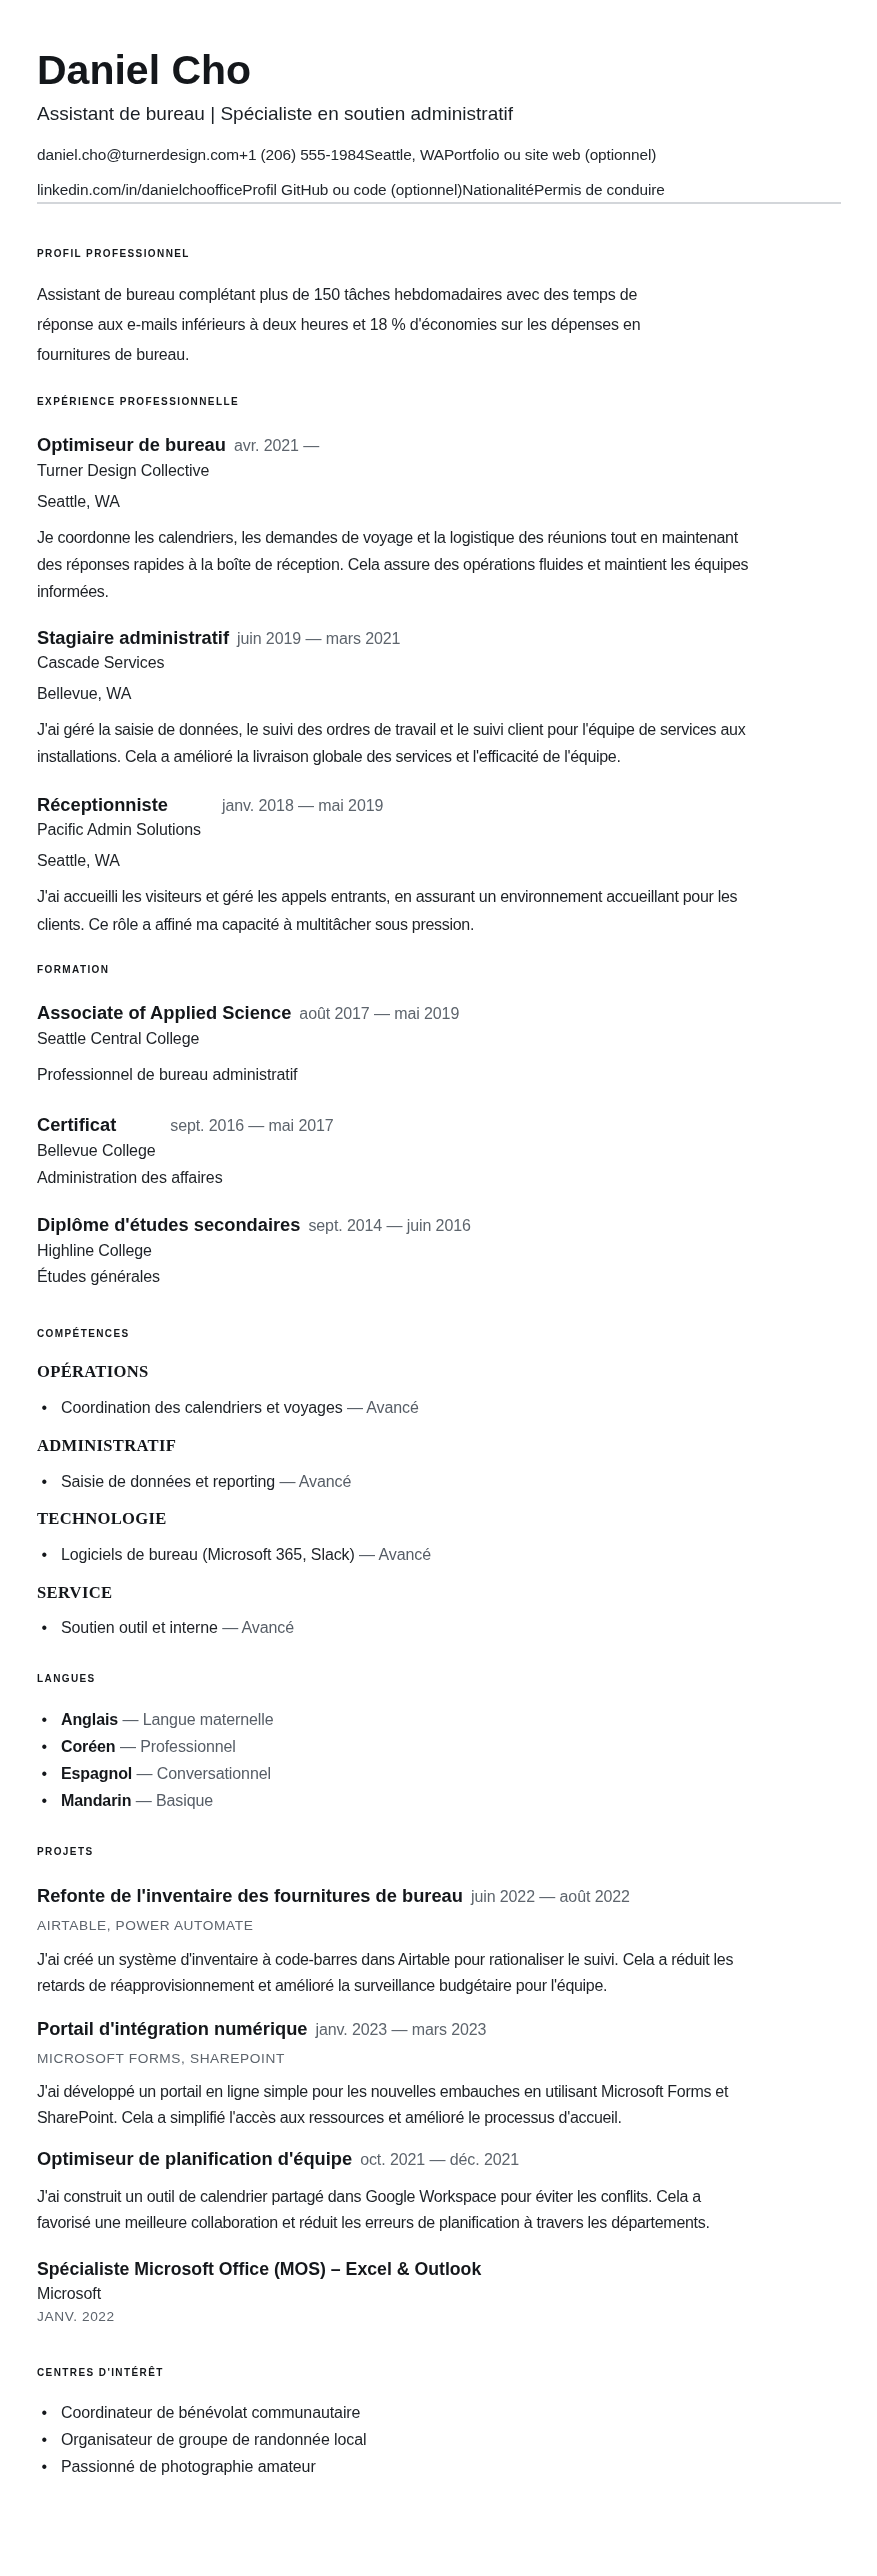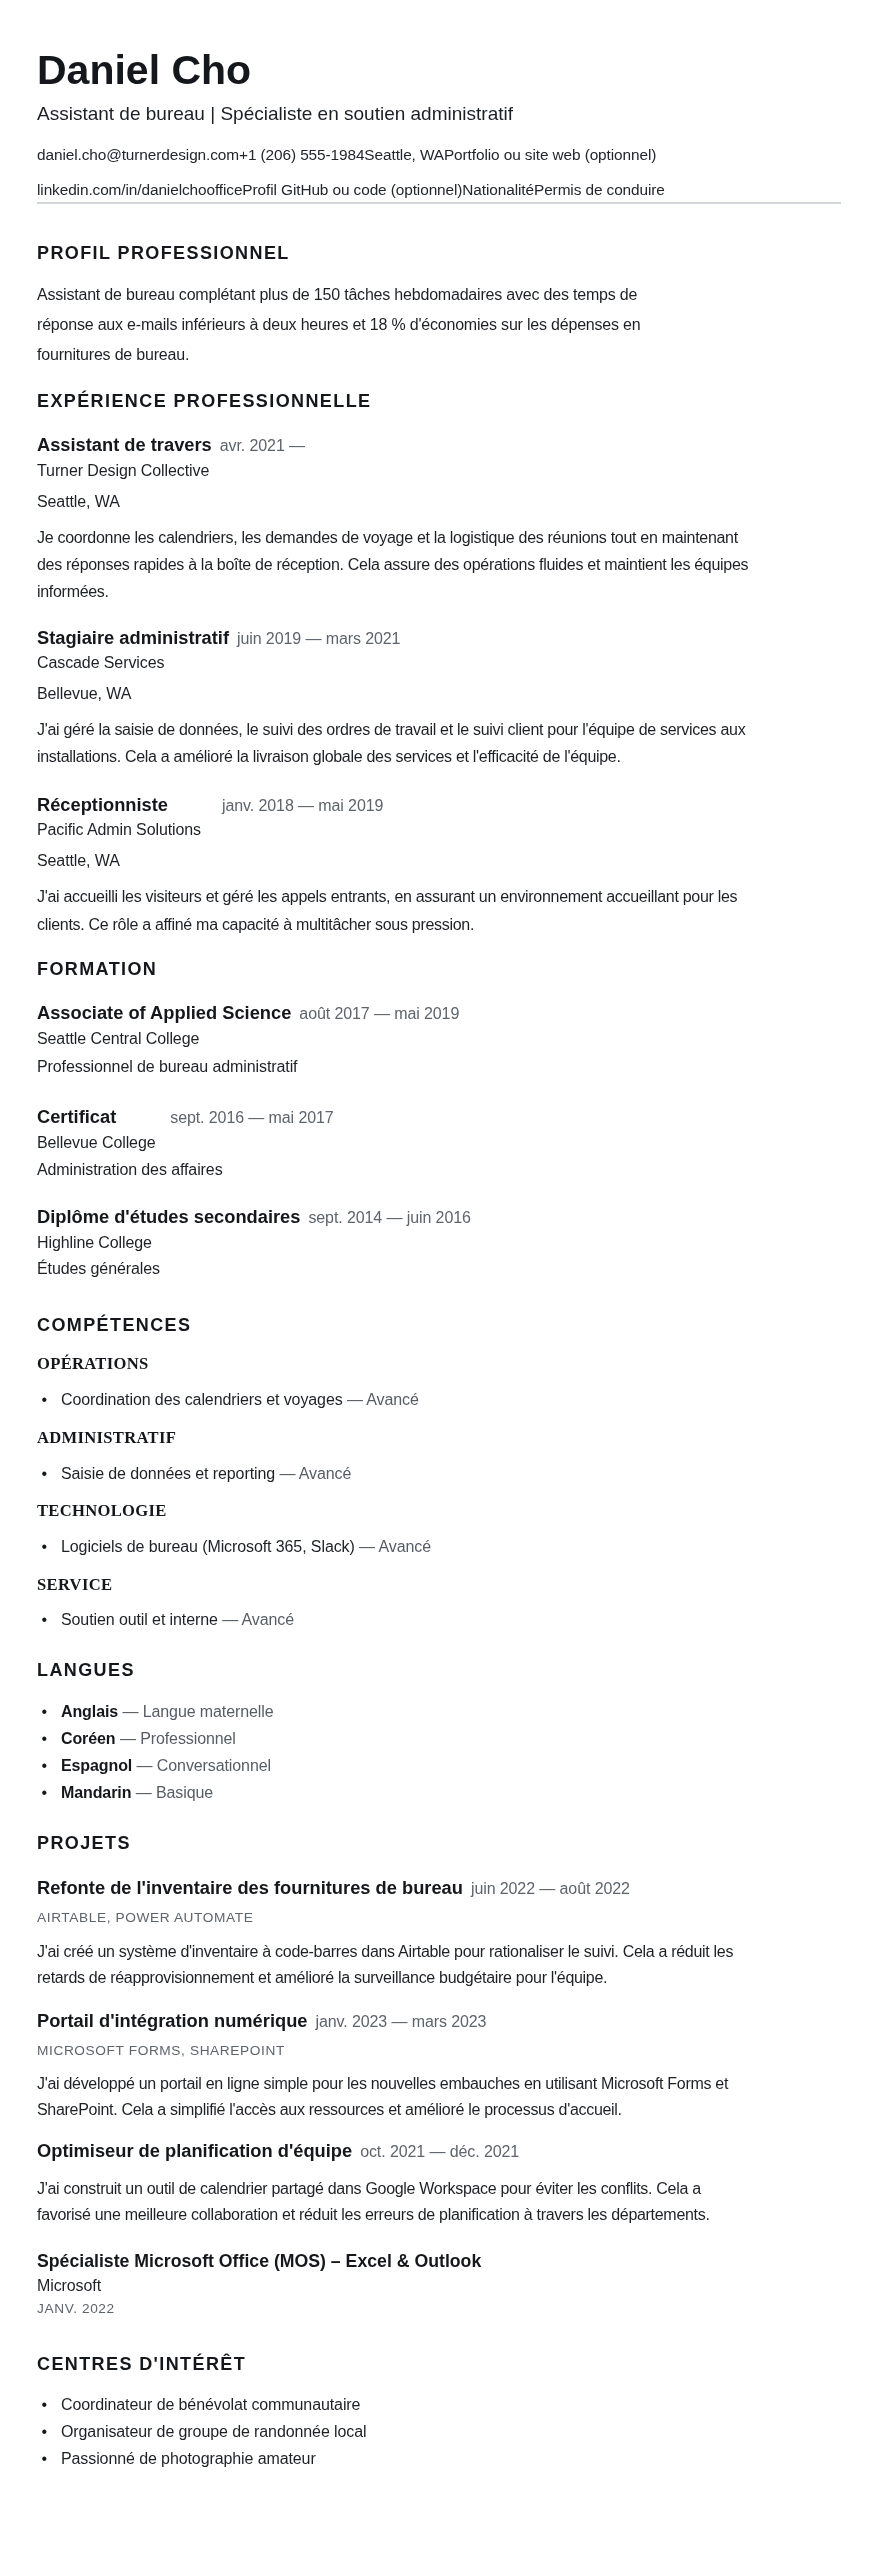--- a/index.html
+++ b/index.html
@@ -8,21 +8,21 @@
     font-family:"Liberation Sans","DejaVu Sans",sans-serif;
     color:#1d2126;
   }
   .page{padding:0 37px;box-sizing:border-box;width:878px;}
   .name{font-size:41px;line-height:43px;font-weight:700;color:#14171b;margin:49px 0 0;letter-spacing:0;}
   .subtitle{font-size:19px;line-height:22px;color:#1b2026;margin-top:11.4px;}
   .contact{font-size:15.4px;line-height:19.4px;color:#22272d;letter-spacing:-0.1px;}
   .c1{margin-top:19.4px;}
   .c2{margin-top:16px;}
   .rule{height:1.7px;background:#d3d6da;margin-top:2.3px;}
-  .sec{font-size:18px;line-height:17px;font-weight:700;letter-spacing:1.4px;color:#14171b;}
+  .sec{font-size:10px;line-height:17px;font-weight:700;letter-spacing:1.4px;color:#14171b;}
   .para{font-size:16px;line-height:30px;letter-spacing:-0.2px;white-space:pre-line;width:914px;color:#1d2126;}
   .titlerow{display:flex;align-items:baseline;gap:8px;}
   .item-title{font-size:18.3px;line-height:24px;font-weight:700;color:#14171b;}
   .date{font-size:16px;line-height:20.6px;color:#5d646c;letter-spacing:-0.1px;}
   .date.far{margin-left:46px;}
   .plain{font-size:16px;line-height:20.6px;color:#1d2126;letter-spacing:-0.1px;}
   .desc{font-size:16px;line-height:27.4px;letter-spacing:-0.3px;white-space:pre-line;width:914px;color:#1d2126;}
   .pdesc{font-size:16px;line-height:26px;letter-spacing:-0.3px;white-space:pre-line;width:914px;color:#1d2126;}
   .cat{font-size:16.6px;line-height:20.6px;font-weight:700;letter-spacing:0.3px;color:#14171b;font-family:Liberation Serif, serif;}
   .tech{font-size:13.7px;line-height:17px;color:#5d646c;letter-spacing:0.6px;}
@@ -45,21 +45,21 @@
   <div class="rule"></div>
 
   <div class="sec" style="margin-top:41px">PROFIL PROFESSIONNEL</div>
   <div class="para" style="margin-top:18.3px">Assistant de bureau complétant plus de 150 tâches hebdomadaires avec des temps de
 réponse aux e-mails inférieurs à deux heures et 18 % d'économies sur les dépenses en
 fournitures de bureau.</div>
 
   <div class="sec" style="margin-top:23.4px">EXPÉRIENCE PROFESSIONNELLE</div>
 
   <div class="titlerow" style="margin-top:23px">
-    <span class="item-title">Assistant de travers</span>
+    <span class="item-title">Optimiseur de bureau</span>
     <span class="date">avr. 2021 —</span>
   </div>
   <div class="plain" style="margin-top:3.4px">Turner Design Collective</div>
   <div class="plain" style="margin-top:10.3px">Seattle, WA</div>
   <div class="desc" style="margin-top:11.4px">Je coordonne les calendriers, les demandes de voyage et la logistique des réunions tout en maintenant
 des réponses rapides à la boîte de réception. Cela assure des opérations fluides et maintient les équipes
 informées.</div>
 
   <div class="titlerow" style="margin-top:20px">
     <span class="item-title">Stagiaire administratif</span>
@@ -79,21 +79,21 @@
   <div class="desc" style="margin-top:11.4px">J'ai accueilli les visiteurs et géré les appels entrants, en assurant un environnement accueillant pour les
 clients. Ce rôle a affiné ma capacité à multitâcher sous pression.</div>
 
   <div class="sec" style="margin-top:23.4px">FORMATION</div>
 
   <div class="titlerow" style="margin-top:23px">
     <span class="item-title">Associate of Applied Science</span>
     <span class="date">août 2017 — mai 2019</span>
   </div>
   <div class="plain" style="margin-top:3.4px">Seattle Central College</div>
-  <div class="plain" style="margin-top:8px">Professionnel de bureau administratif</div>
+  <div class="plain" style="margin-top:16px">Professionnel de bureau administratif</div>
 
   <div class="titlerow" style="margin-top:27.4px">
     <span class="item-title">Certificat</span>
     <span class="date far">sept. 2016 — mai 2017</span>
   </div>
   <div class="plain" style="margin-top:3.4px">Bellevue College</div>
   <div class="plain" style="margin-top:6.3px">Administration des affaires</div>
 
   <div class="titlerow" style="margin-top:25px">
     <span class="item-title">Diplôme d'études secondaires</span>

